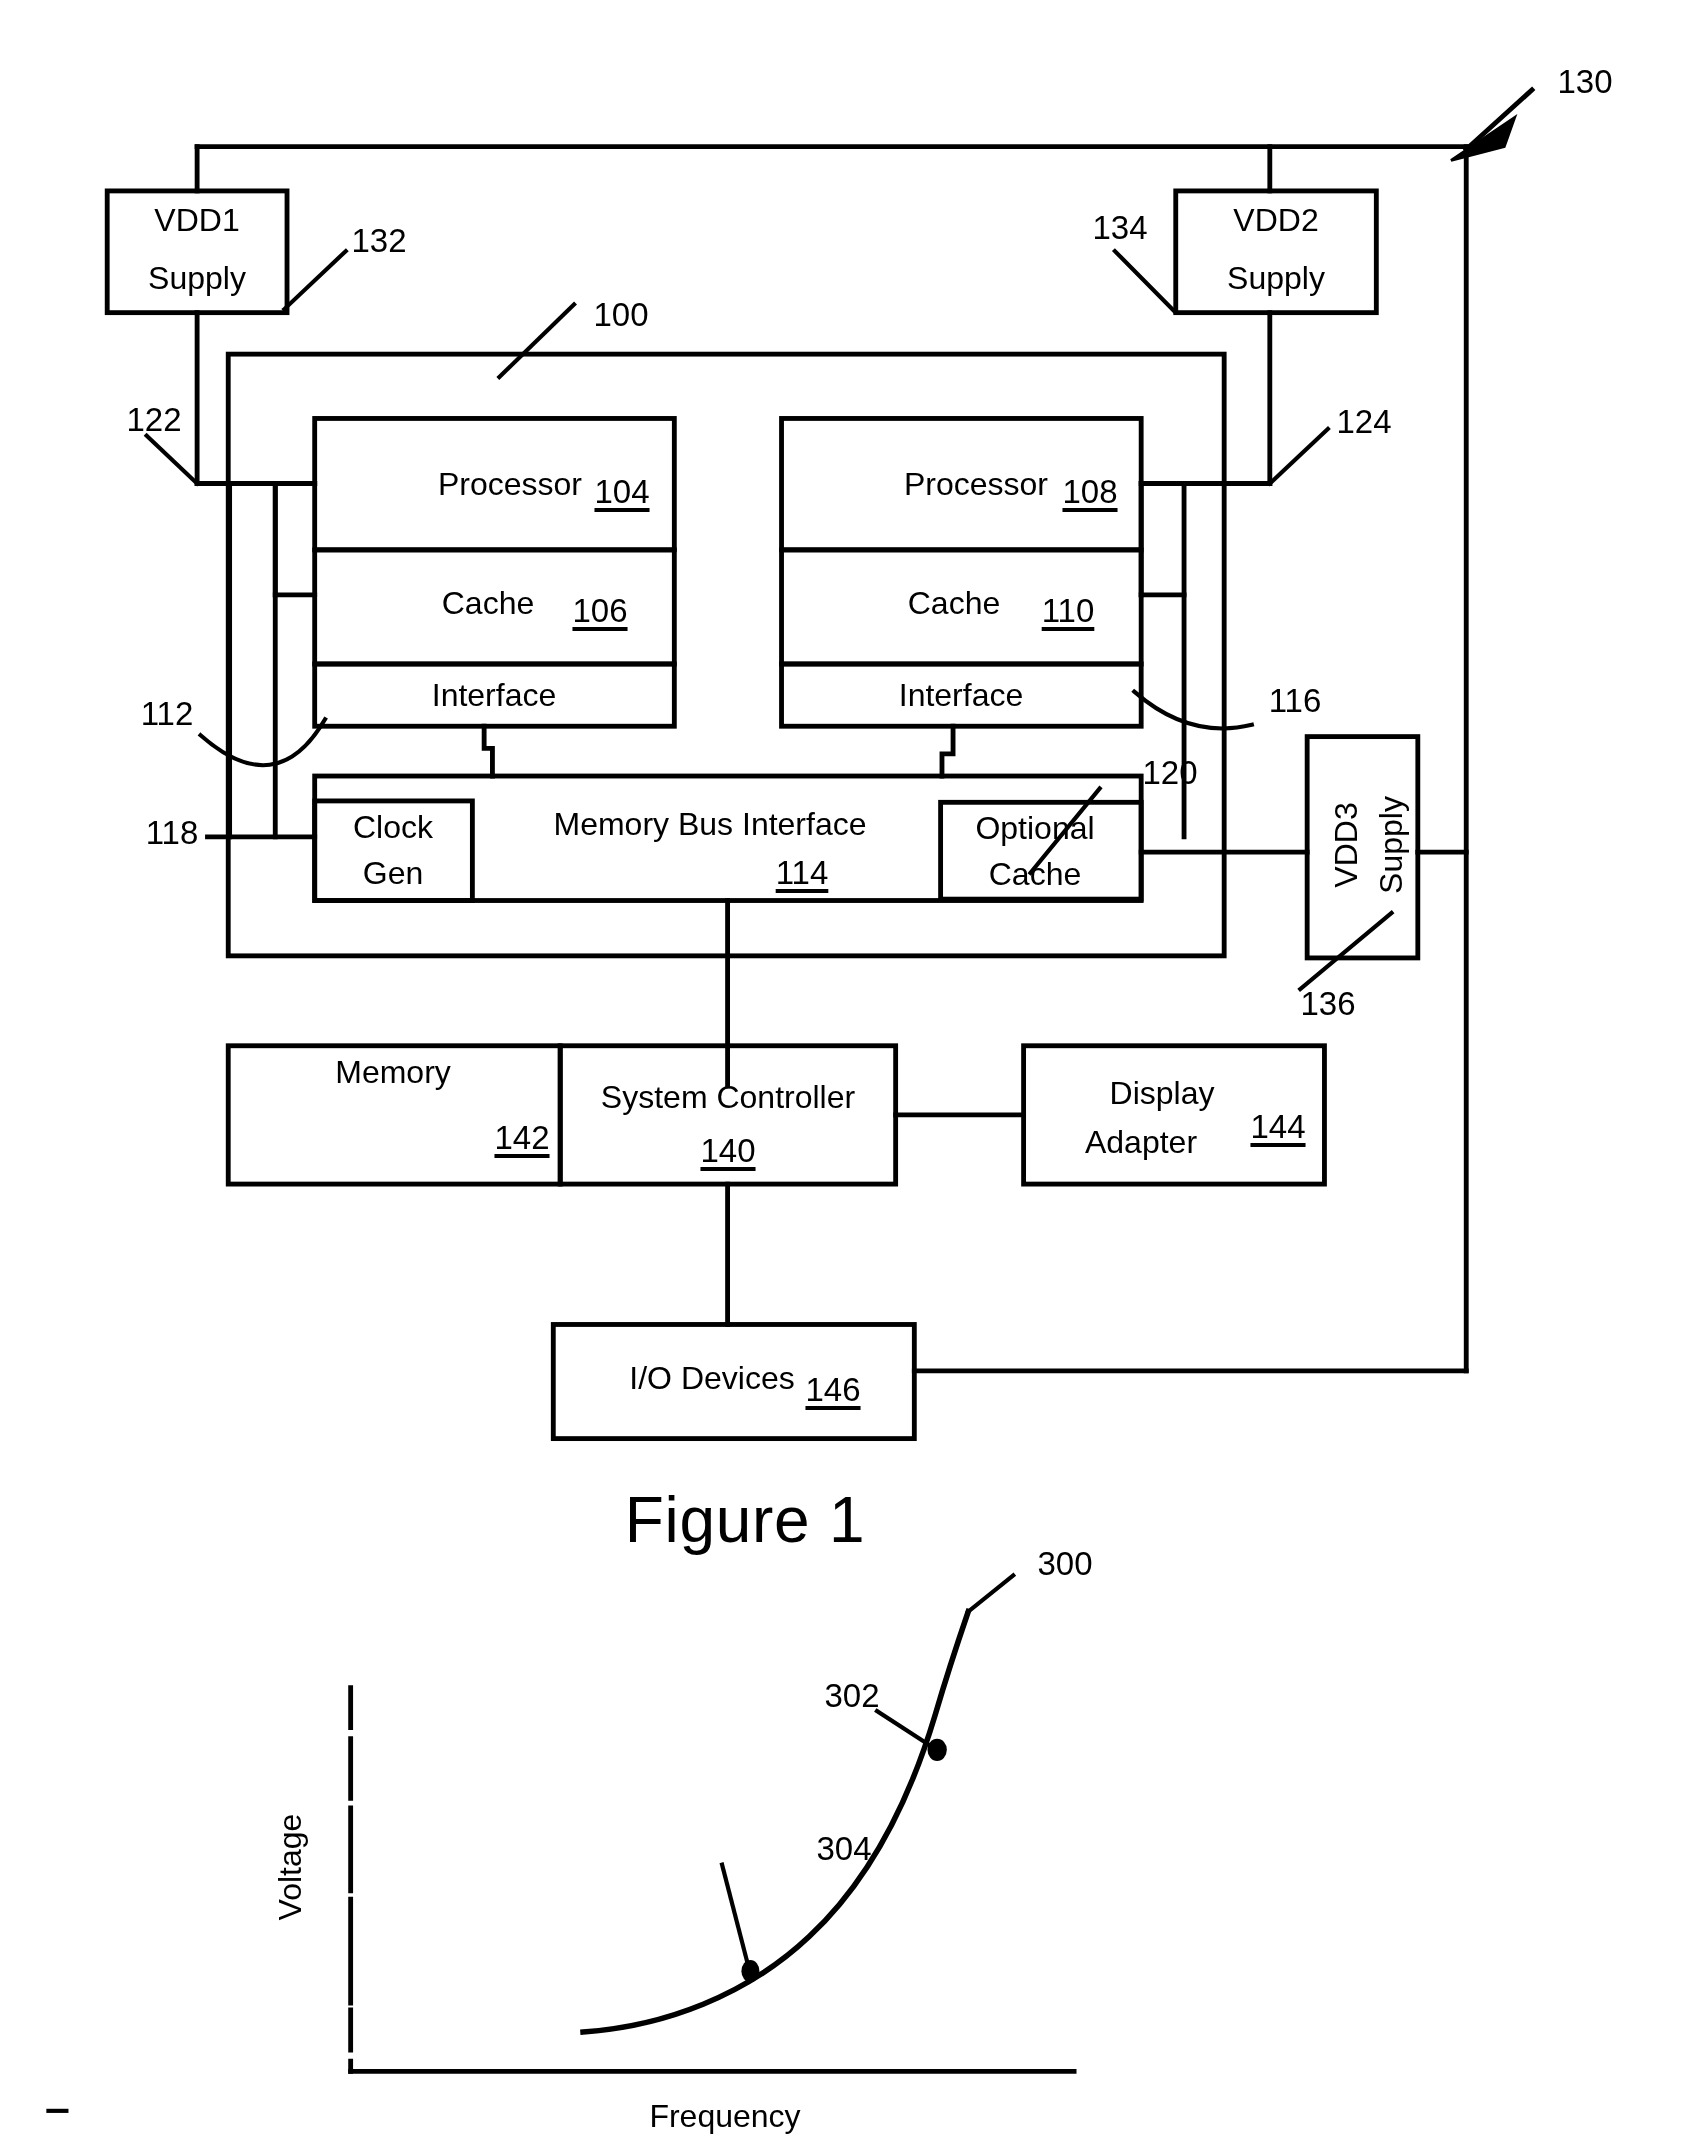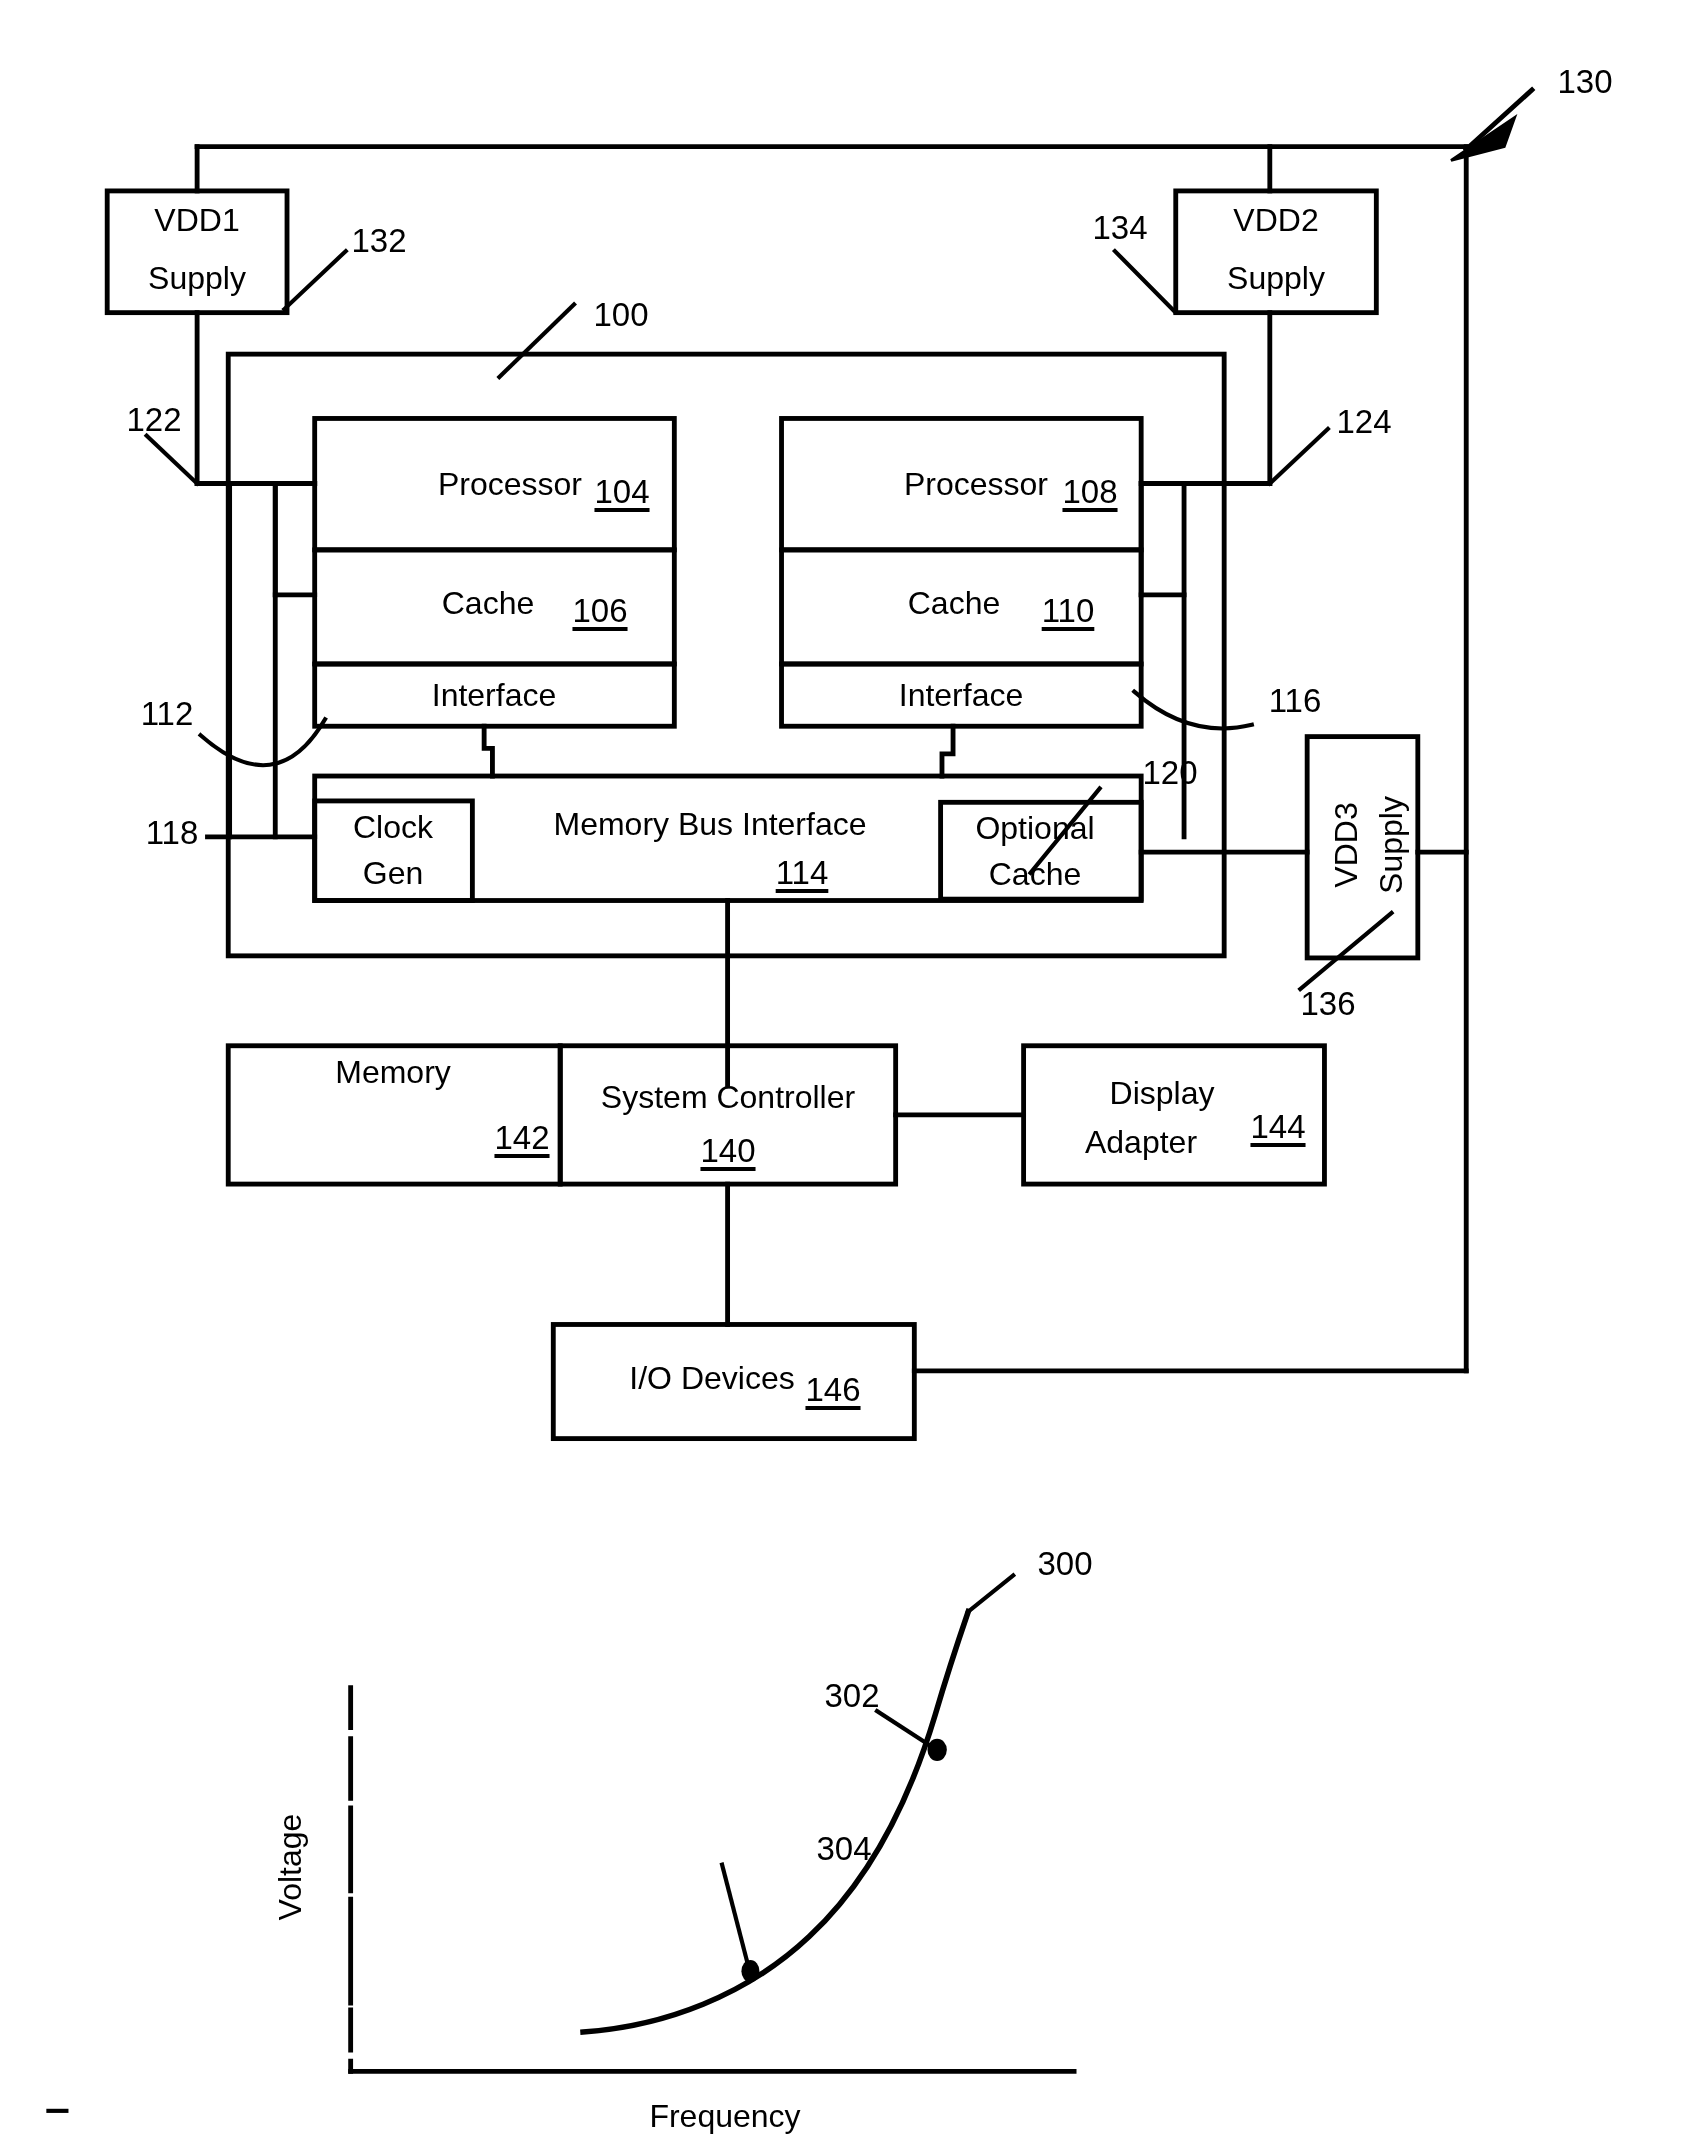--- a/index.html
+++ b/index.html
@@ -177,20 +177,21 @@
 <div class="lbl ref ctr num-u" style="left:505px;top:1138px;margin-left:17px;">142</div>
 <div class="lbl box-label ctr" style="left:728px;top:1097px;">System Controller</div>
 <div class="lbl ref ctr num-u" style="left:728px;top:1151px;">140</div>
 <div class="lbl box-label ctr" style="left:1162px;top:1093px;">Display</div>
 <div class="lbl box-label ctr" style="left:1141px;top:1142px;">Adapter</div>
 <div class="lbl ref ctr num-u" style="left:1278px;top:1127px;">144</div>
 
 <div class="lbl box-label ctr" style="left:712px;top:1378px;">I/O Devices</div>
 <div class="lbl ref ctr num-u" style="left:833px;top:1390px;">146</div>
 
+<div class="lbl figtitle ctr" style="left:745px;top:1520px;">Figure 1</div>
 
 <div class="lbl axis-label rot" style="left:290px;top:1867px;">Voltage</div>
 <div class="lbl axis-label ctr" style="left:725px;top:2116px;">Frequency</div>
 <div class="lbl ref ctr" style="left:1065px;top:1564px;">300</div>
 <div class="lbl ref ctr" style="left:852px;top:1696px;">302</div>
 <div class="lbl ref ctr" style="left:844px;top:1849px;text-align:right;">304</div>
 
 </div>
 
 

